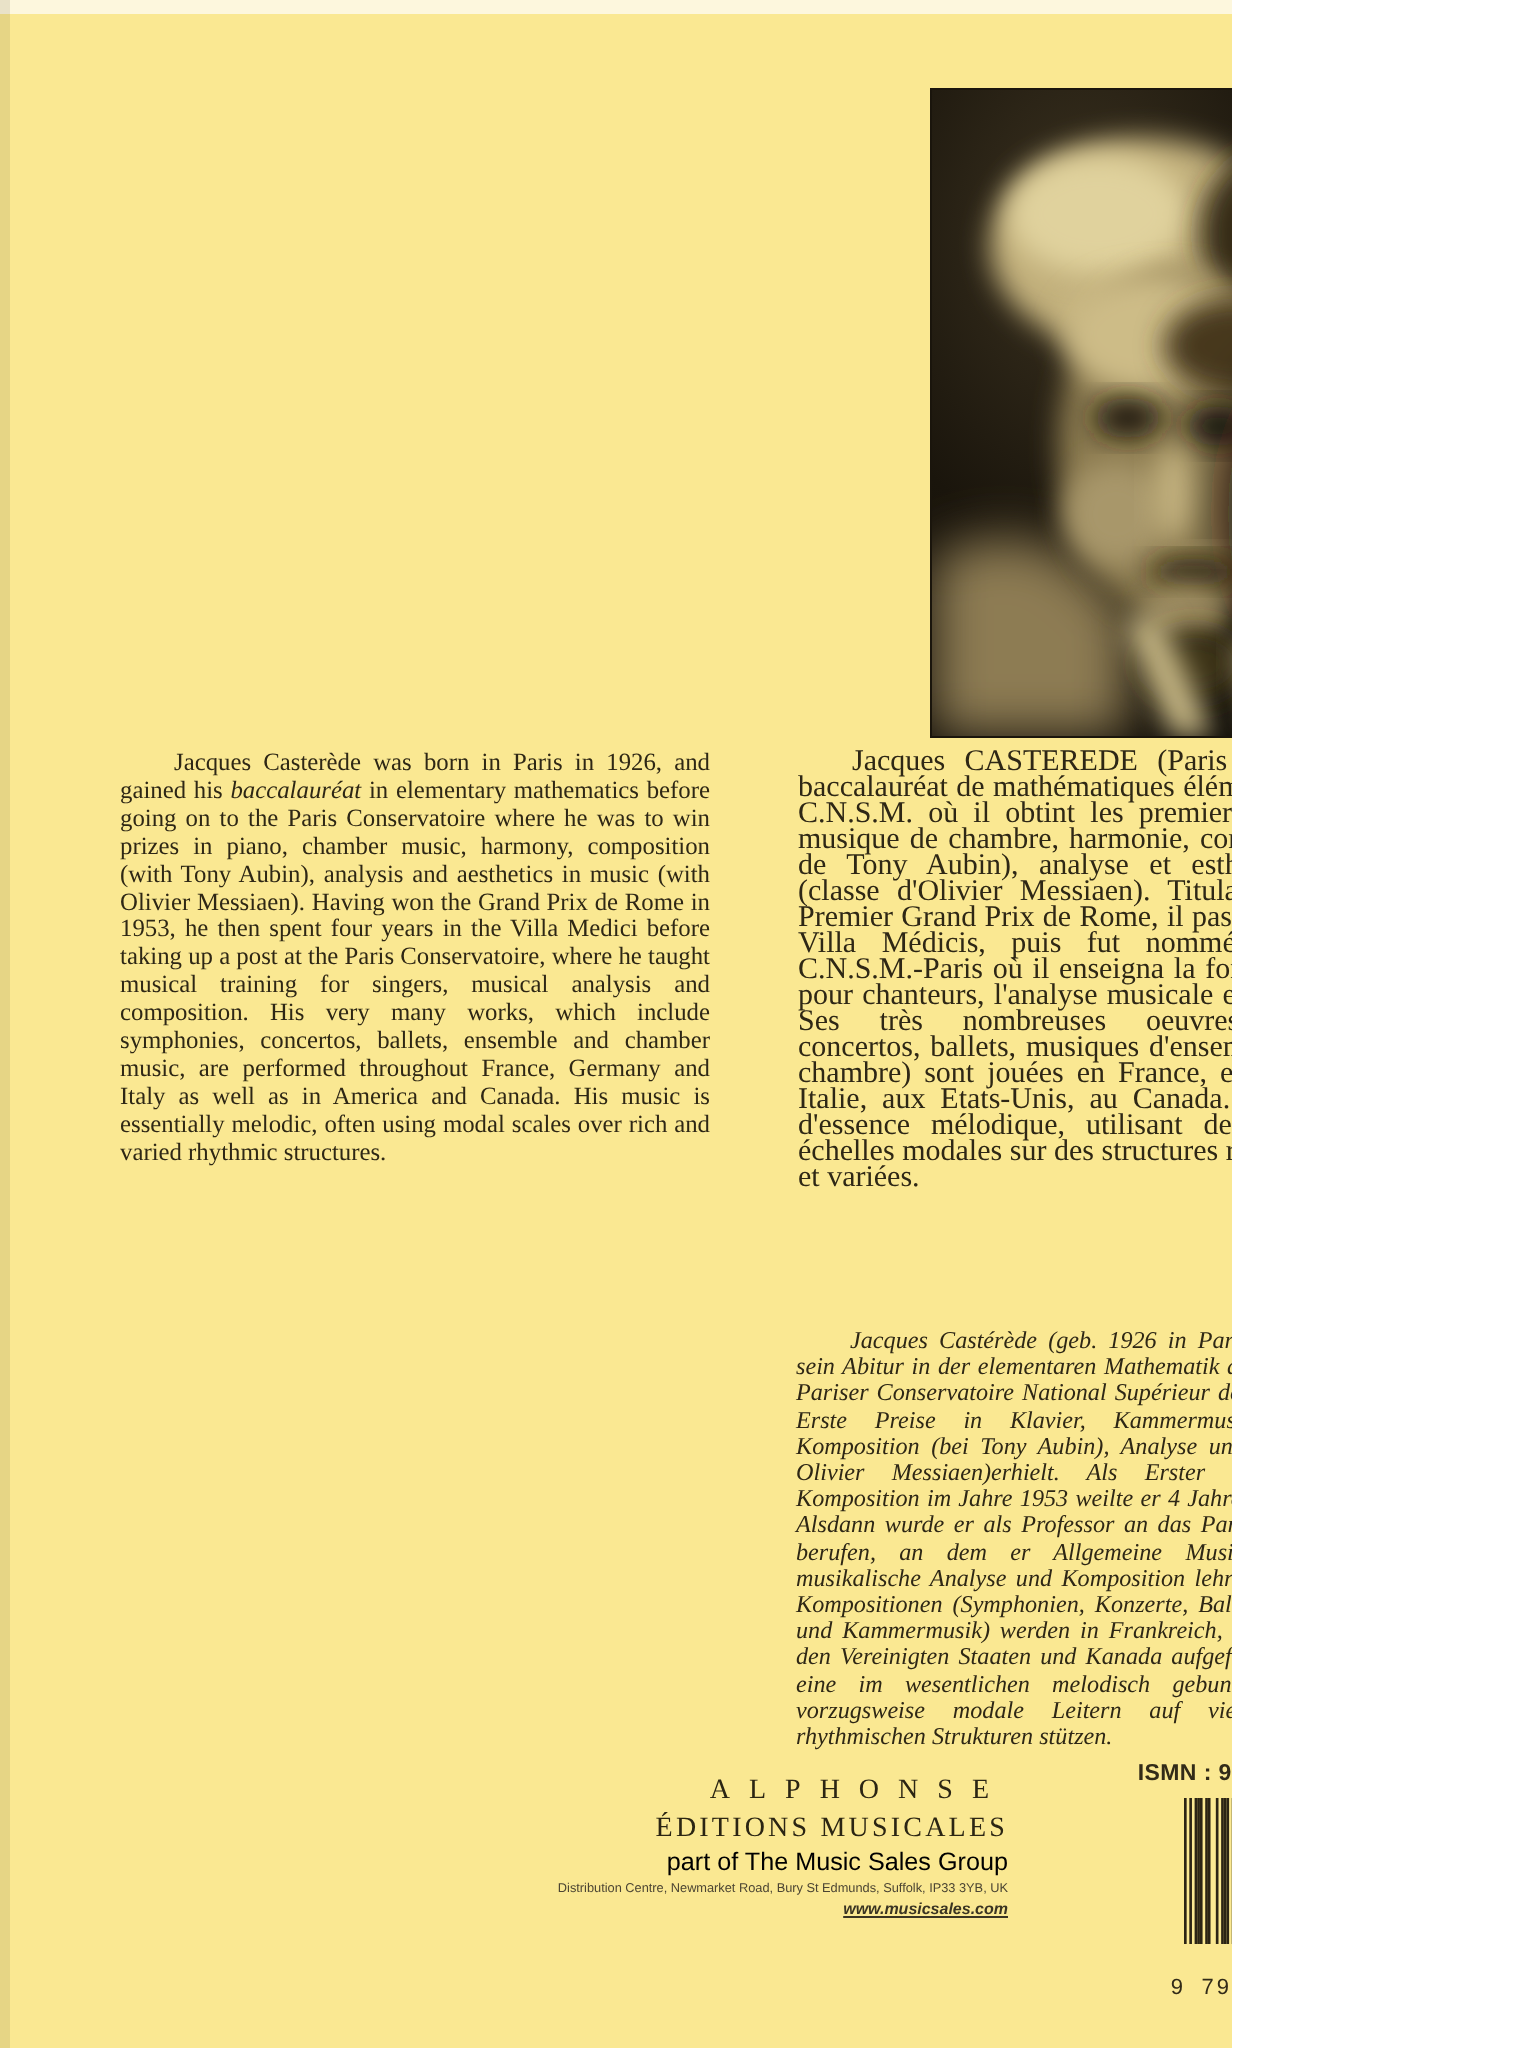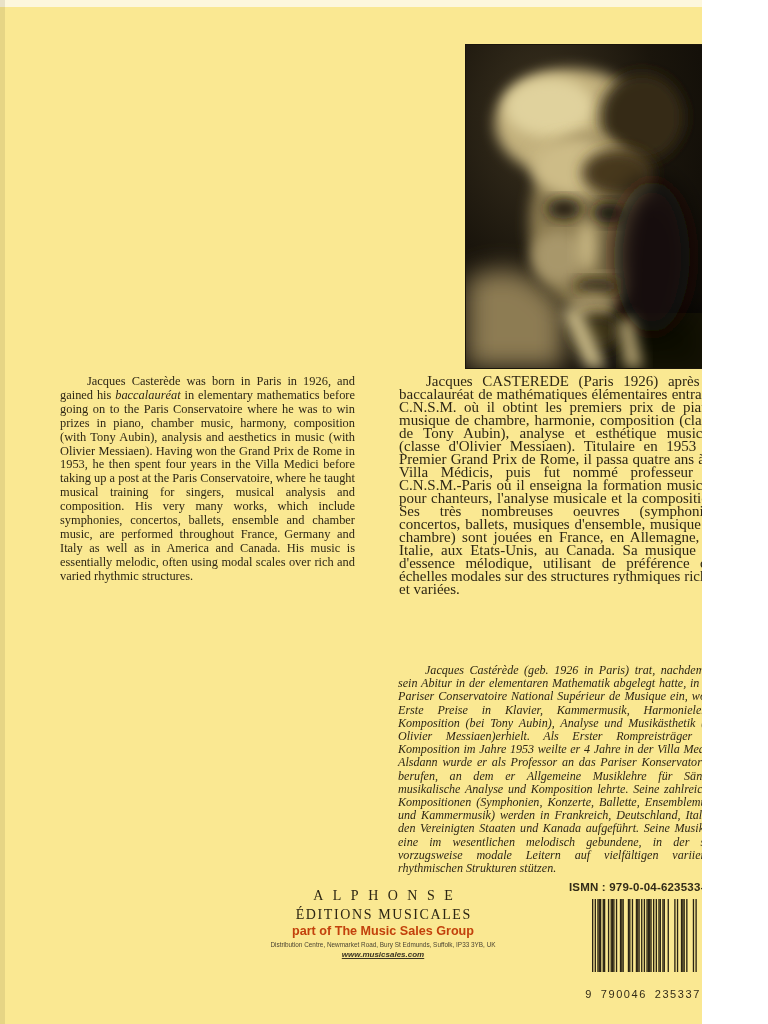--- a/index.html
+++ b/index.html
@@ -1,17 +1,17 @@
 <!DOCTYPE html>
 <html><head>
 <meta charset="utf-8">
 <style>
   html,body{margin:0;padding:0;}
   .page{
-    position:relative; width:702px; height:1024px; overflow:hidden;
+    position:relative; width:616px; height:1024px; overflow:hidden;
     background:#fae892; color:#2e2715;
     font-family:"Liberation Serif", serif;
   }
   .scan-edge-top{position:absolute;top:0;left:0;right:0;height:7px;background:#fdf7dd;}
   .scan-edge-left{position:absolute;top:0;left:0;bottom:0;width:5px;background:rgba(60,50,20,0.10);}
 
   
   .photo{
     position:absolute; left:466px; top:45px; width:236px; height:323px;
     background:#14100a; outline:1px solid #1a150c;
@@ -23,25 +23,25 @@
     position:absolute; text-align:justify;
     color:#2e2715;
   }
   .bio p{margin:0; text-indent:27px;}
   .bio-en{left:60px; top:375px; width:295px; font-size:12.4px; line-height:13.9px;}
   .bio-fr{left:399px; top:375px; width:321px; font-size:15px; line-height:13.0px;}
   .bio-de{left:398px; top:664px; width:322px; font-size:12.1px; line-height:13.2px; font-style:italic;}
   .italic{font-style:italic;}
 
   
-  .publisher{position:absolute; left:262px; top:889px; width:242px; text-align:center; color:#2b2513;}
+  .publisher{position:absolute; left:262px; top:889px; width:242px; text-align:right; color:#2b2513;}
   .pub-alphonse{font-size:14px; letter-spacing:9.5px; text-indent:9.5px; line-height:1;}
   .pub-leduc{font-size:42px; line-height:0.92; letter-spacing:2.5px; text-indent:2.5px; margin-top:2px;}
   .pub-editions{font-size:14px; letter-spacing:1.6px; text-indent:1.6px; margin-top:4px;}
-  .pub-group{font-family:"Liberation Sans",sans-serif; font-size:12.6px; color:#c2410c; margin-top:1px;font-weight:bold;}
+  .pub-group{font-family:"Liberation Sans",sans-serif; font-size:12.6px; color:#000000; margin-top:1px;}
   .pub-address{font-family:"Liberation Sans",sans-serif; font-size:6.4px; white-space:nowrap; color:#4c4533; margin-top:3px;}
   .pub-website{font-family:"Liberation Sans",sans-serif; font-size:8px; font-weight:bold; color:#3a3422;
                text-decoration:underline; margin-top:2px;font-style:italic;}
 
   
   .ismn{
     position:absolute; left:556px; top:881px; width:168px; text-align:center;
     font-family:"Liberation Sans",sans-serif; font-weight:600; font-size:11.5px;
     letter-spacing:0.2px; color:#322b18;
   }

